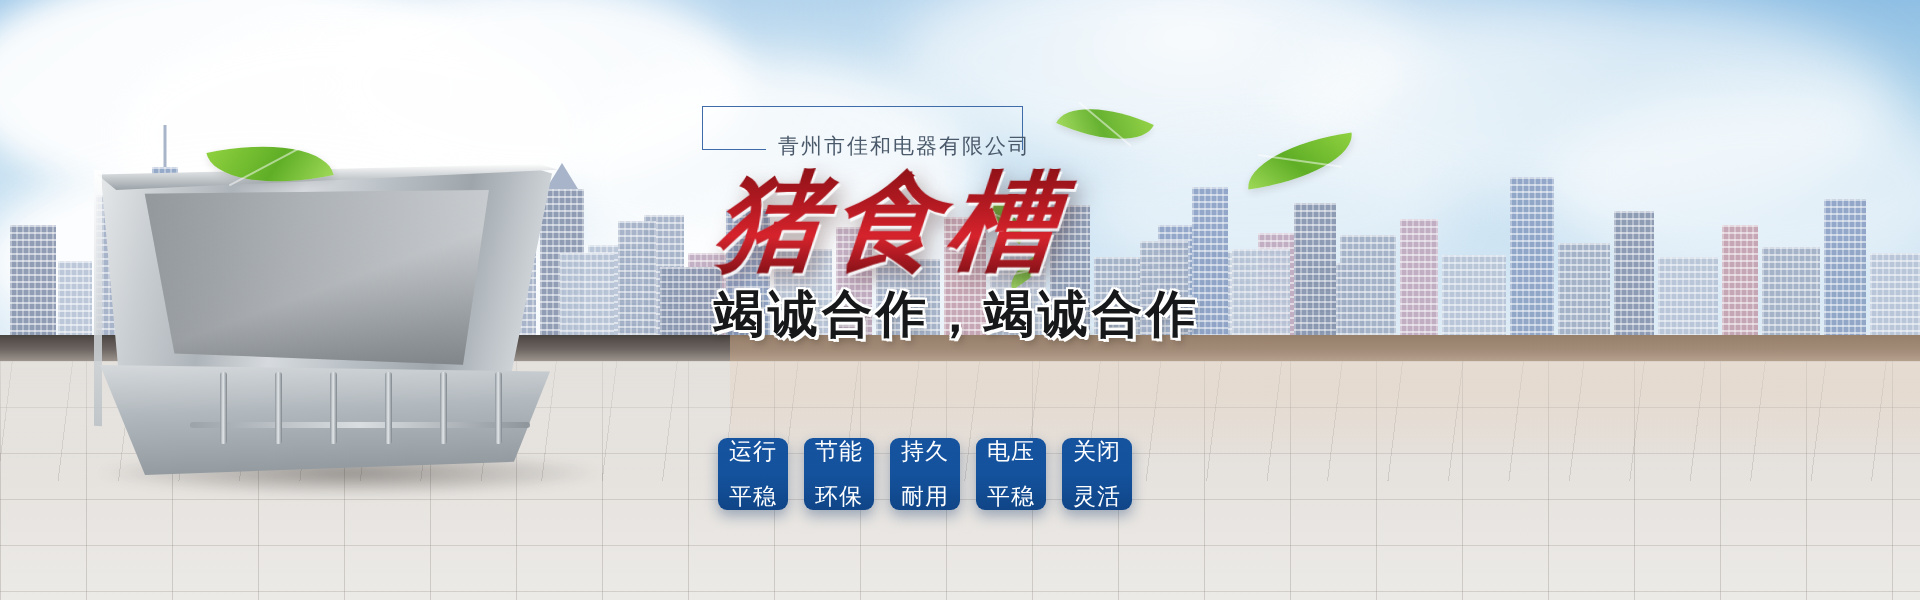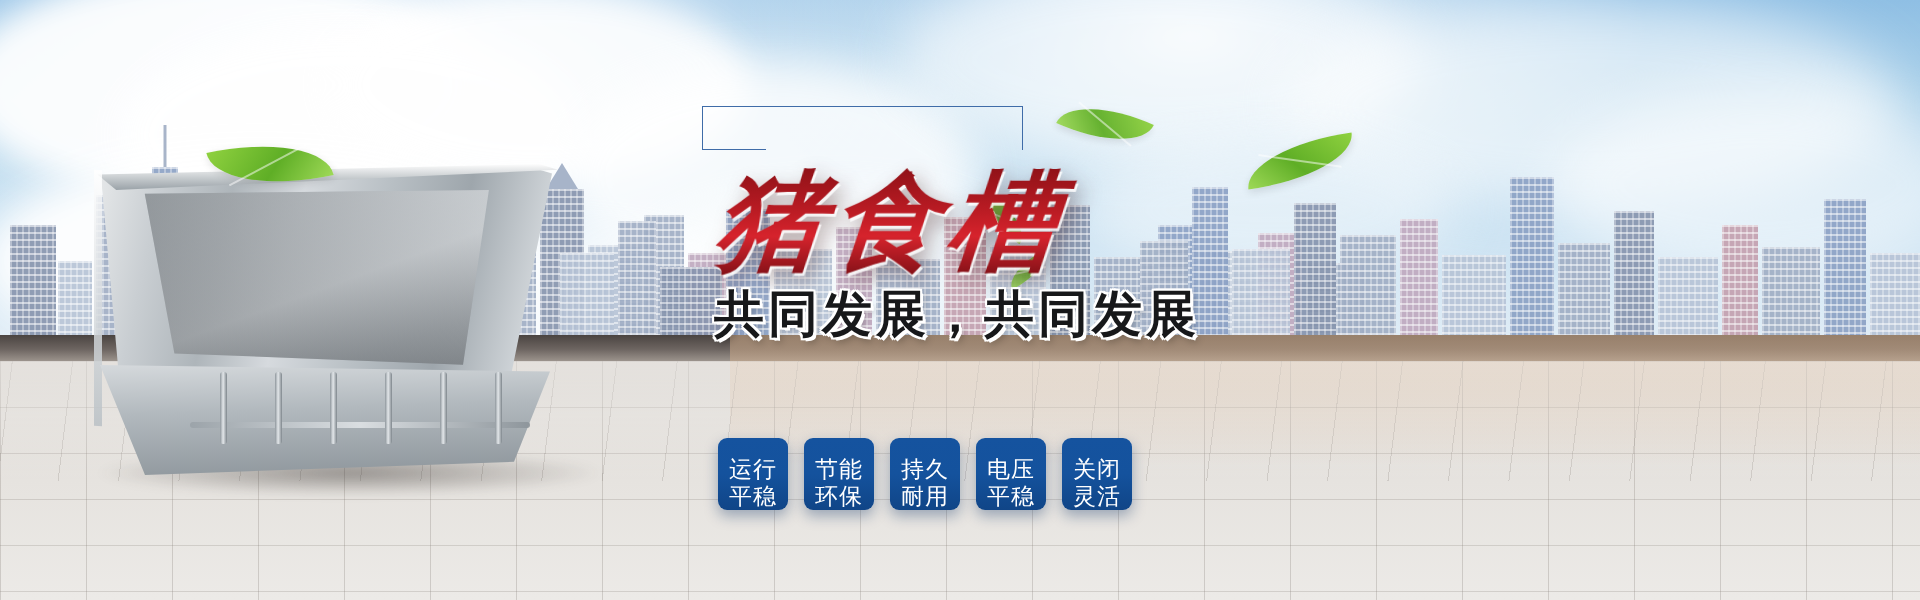--- a/index.html
+++ b/index.html
@@ -205,21 +205,21 @@
 
   
   .badges {
     position:absolute; left:718px; top:438px;
     display:flex; gap:16px;
   }
   .badge {
     width:70px; height:72px;
     background:linear-gradient(180deg,#15539f 0%, #14529d 50%, #104587 100%);
     border-radius:9px;
-    display:flex; flex-direction:column; align-items:center; justify-content:flex-end;
+    display:flex; flex-direction:column; align-items:center; justify-content:space-between;
     color:#fff; font-size:23px; line-height:1.18; letter-spacing:1px;
     font-family:"Liberation Sans", sans-serif;
     box-shadow:0 6px 14px rgba(12,50,100,.35);
   }
   .badge span { display:block; }
 </style>
 </head>
 <body>
 
 <div id="banner">
@@ -323,25 +323,26 @@
   <div class="leaf leafB"></div>
   <div class="leaf leafC"></div>
   <div class="leaf leafD"></div>
   <div class="leaf leafE"></div>
 
   <div class="copy">
     <div class="frame-wrap">
       <div class="frame-box"></div>
       <div class="frame-box-r"></div>
       <div class="frame-dash"></div>
+      <div class="company">青州市佳和电器有限公司</div>
     </div>
 
     <div class="title-cn">猪食槽</div>
 
-    <div class="subtitle">共同发展，共同发展</div>
+    <div class="subtitle">竭诚合作，竭诚合作</div>
   </div>
 
   <div class="badges">
     <div class="badge">
       <span>运行</span>
       <span>平稳</span>
     </div>
     <div class="badge">
       <span>节能</span>
       <span>环保</span>

